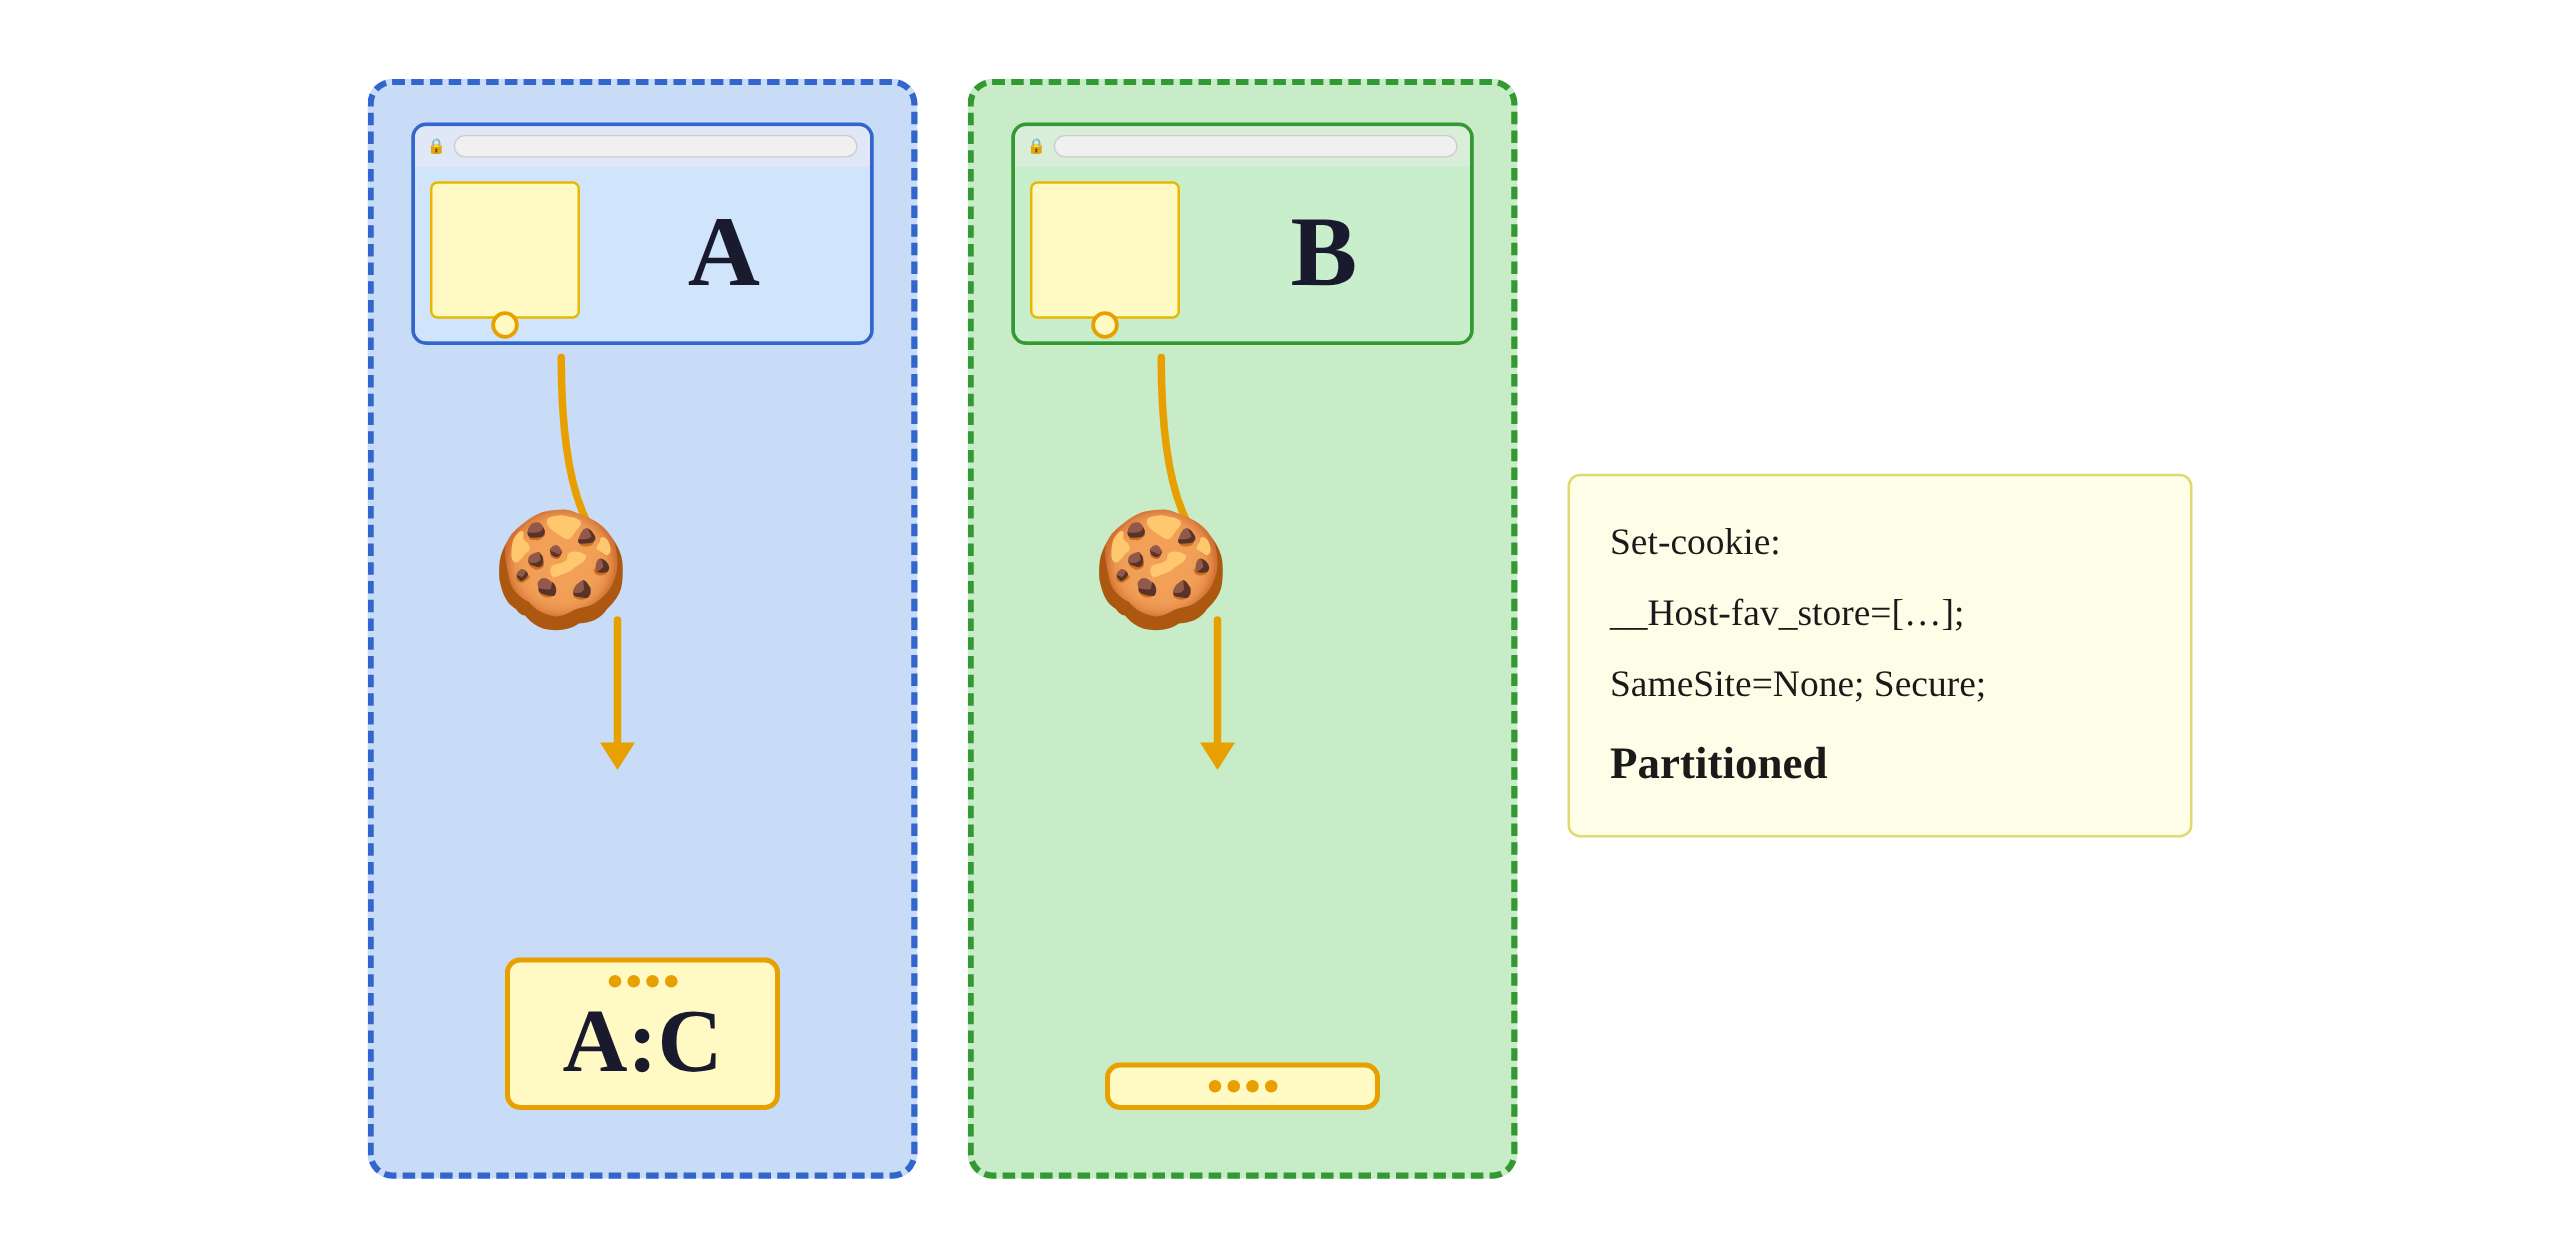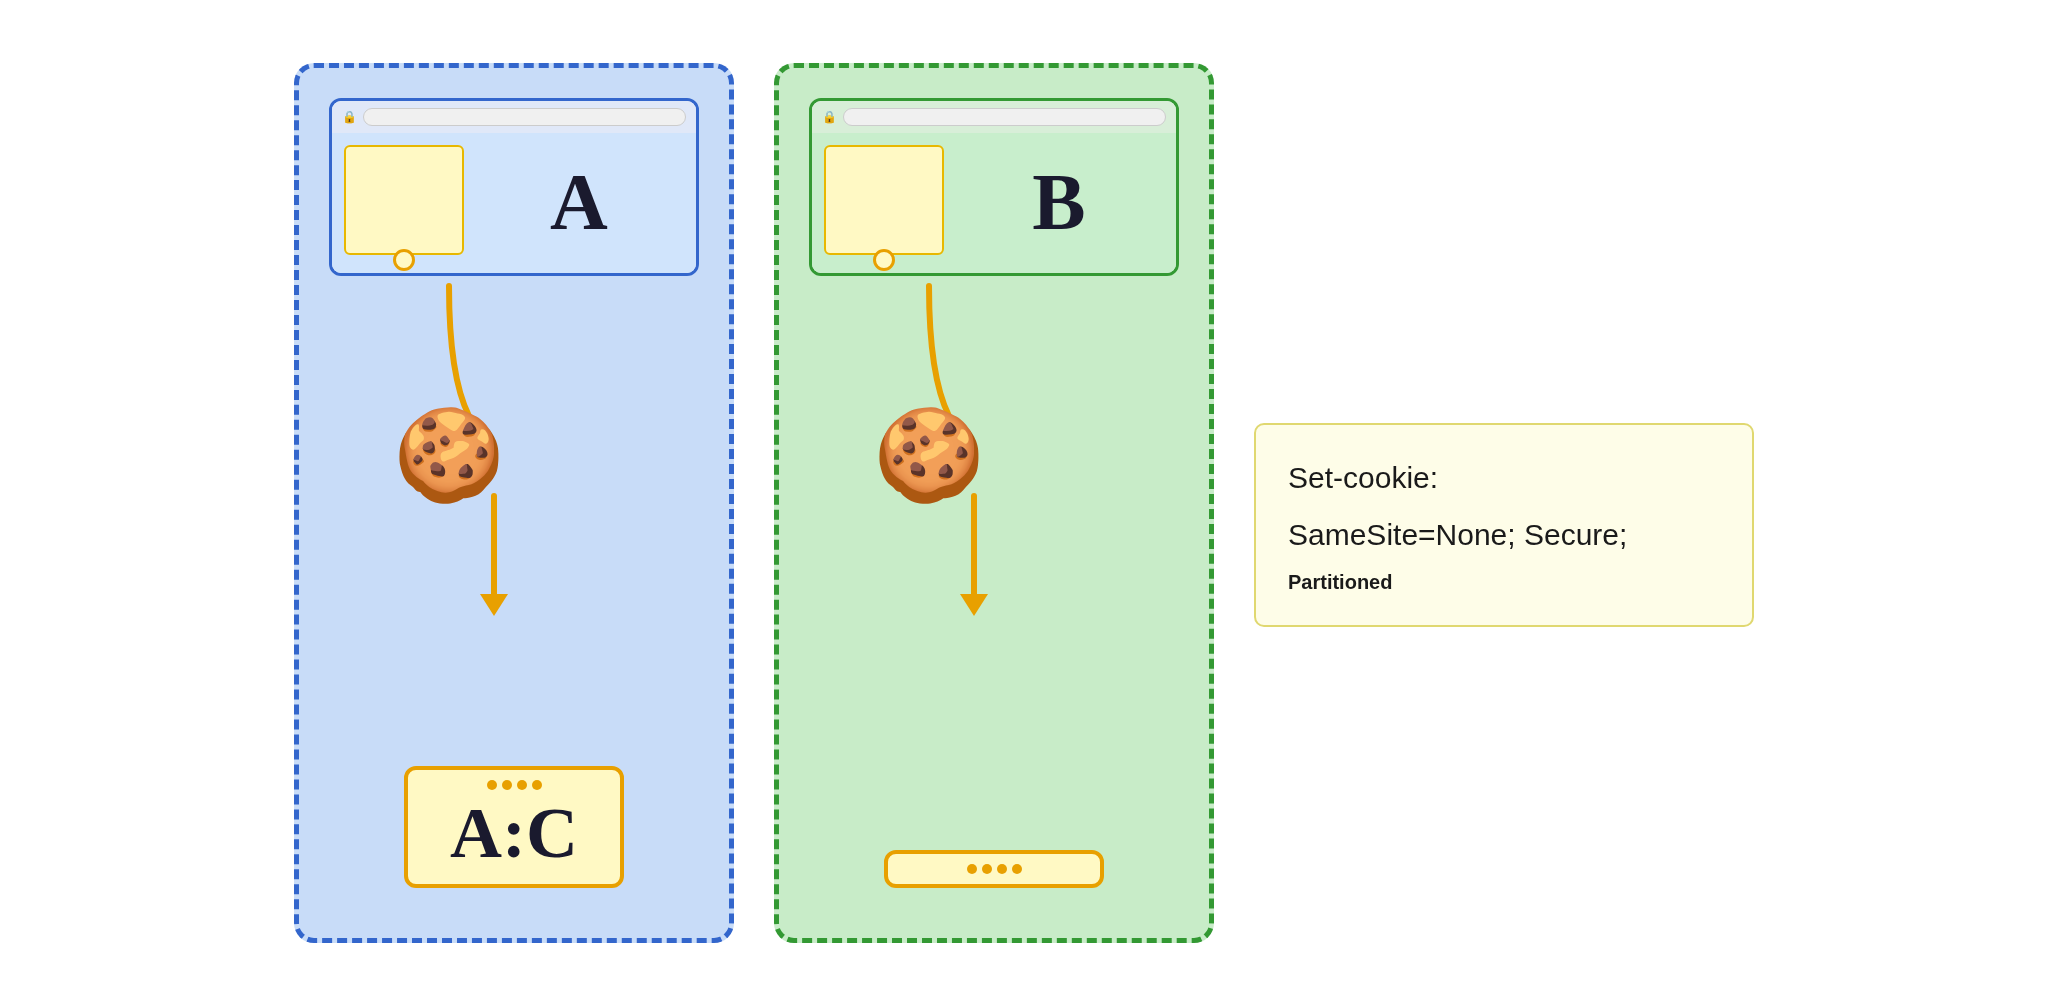--- a/index.html
+++ b/index.html
@@ -179,33 +179,33 @@
       font-family: 'Georgia', serif;
       line-height: 1.1;
     }
 
     
     .code-box {
       background: #fefde8;
       border: 2px solid #e0d870;
       border-radius: 10px;
       padding: 24px 32px;
-      font-family: Liberation Sans, sans-serif;
+      font-family: Liberation Serif, serif;
       font-size: 30px;
       line-height: 1.9;
       color: #1a1a1a;
       min-width: 500px;
       max-width: 580px;
       white-space: nowrap;
       margin-top: 44px;
     }
 
     .code-box .partitioned {
       font-weight: 900;
-      font-size: 20px;
+      font-size: 36px;
     }
 
     .full-arrow-area {
       position: relative;
       display: flex;
       flex-direction: column;
       align-items: center;
       width: 100%;
       flex: 1;
     }
@@ -287,17 +287,18 @@
             <div class="storage-dot"></div>
             <div class="storage-dot"></div>
           </div>
         </div>
       </div>
     </div>
   </div>
 
   <div class="code-box">
     <div>Set-cookie:</div>
+    <div>__Host-fav_store=[…];</div>
     <div>SameSite=None; Secure;</div>
     <div class="partitioned">Partitioned</div>
   </div>
 
 </div>
 
 </body></html>

